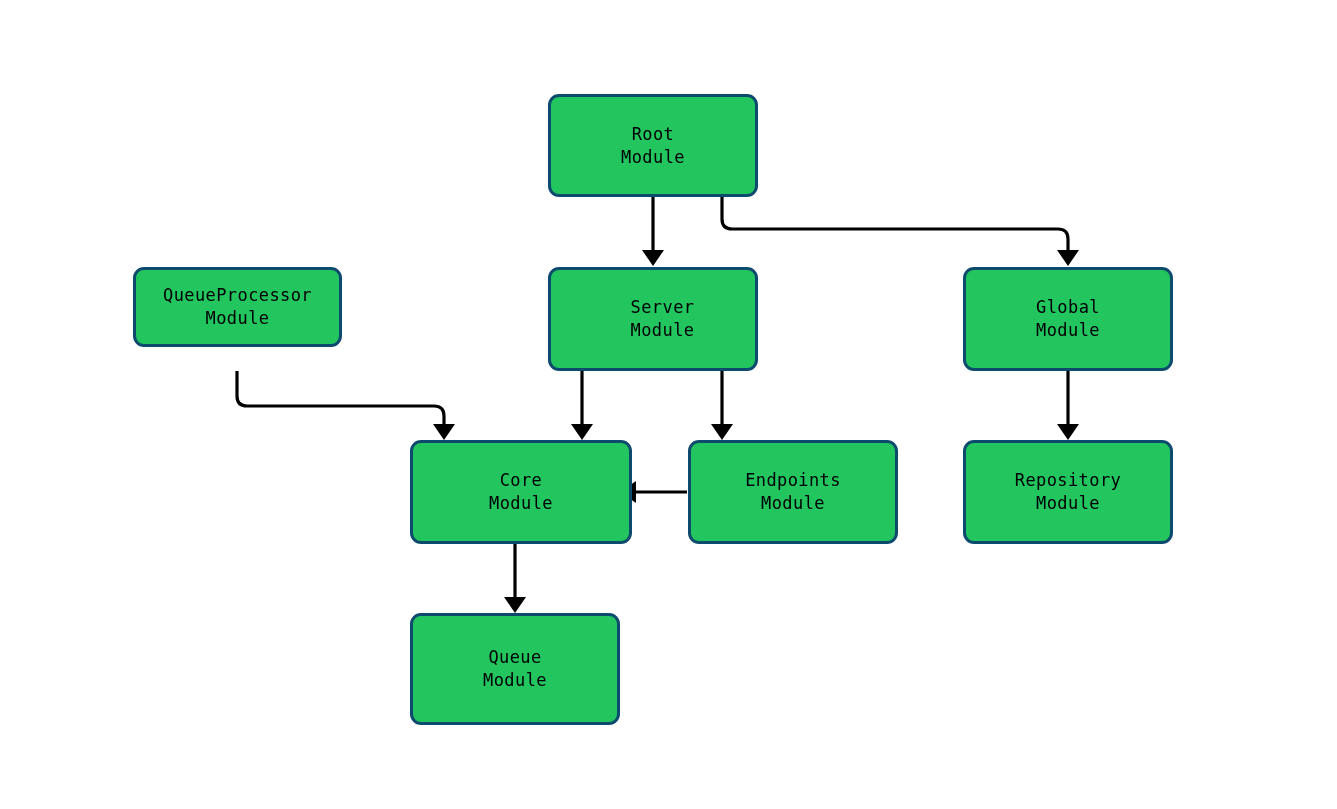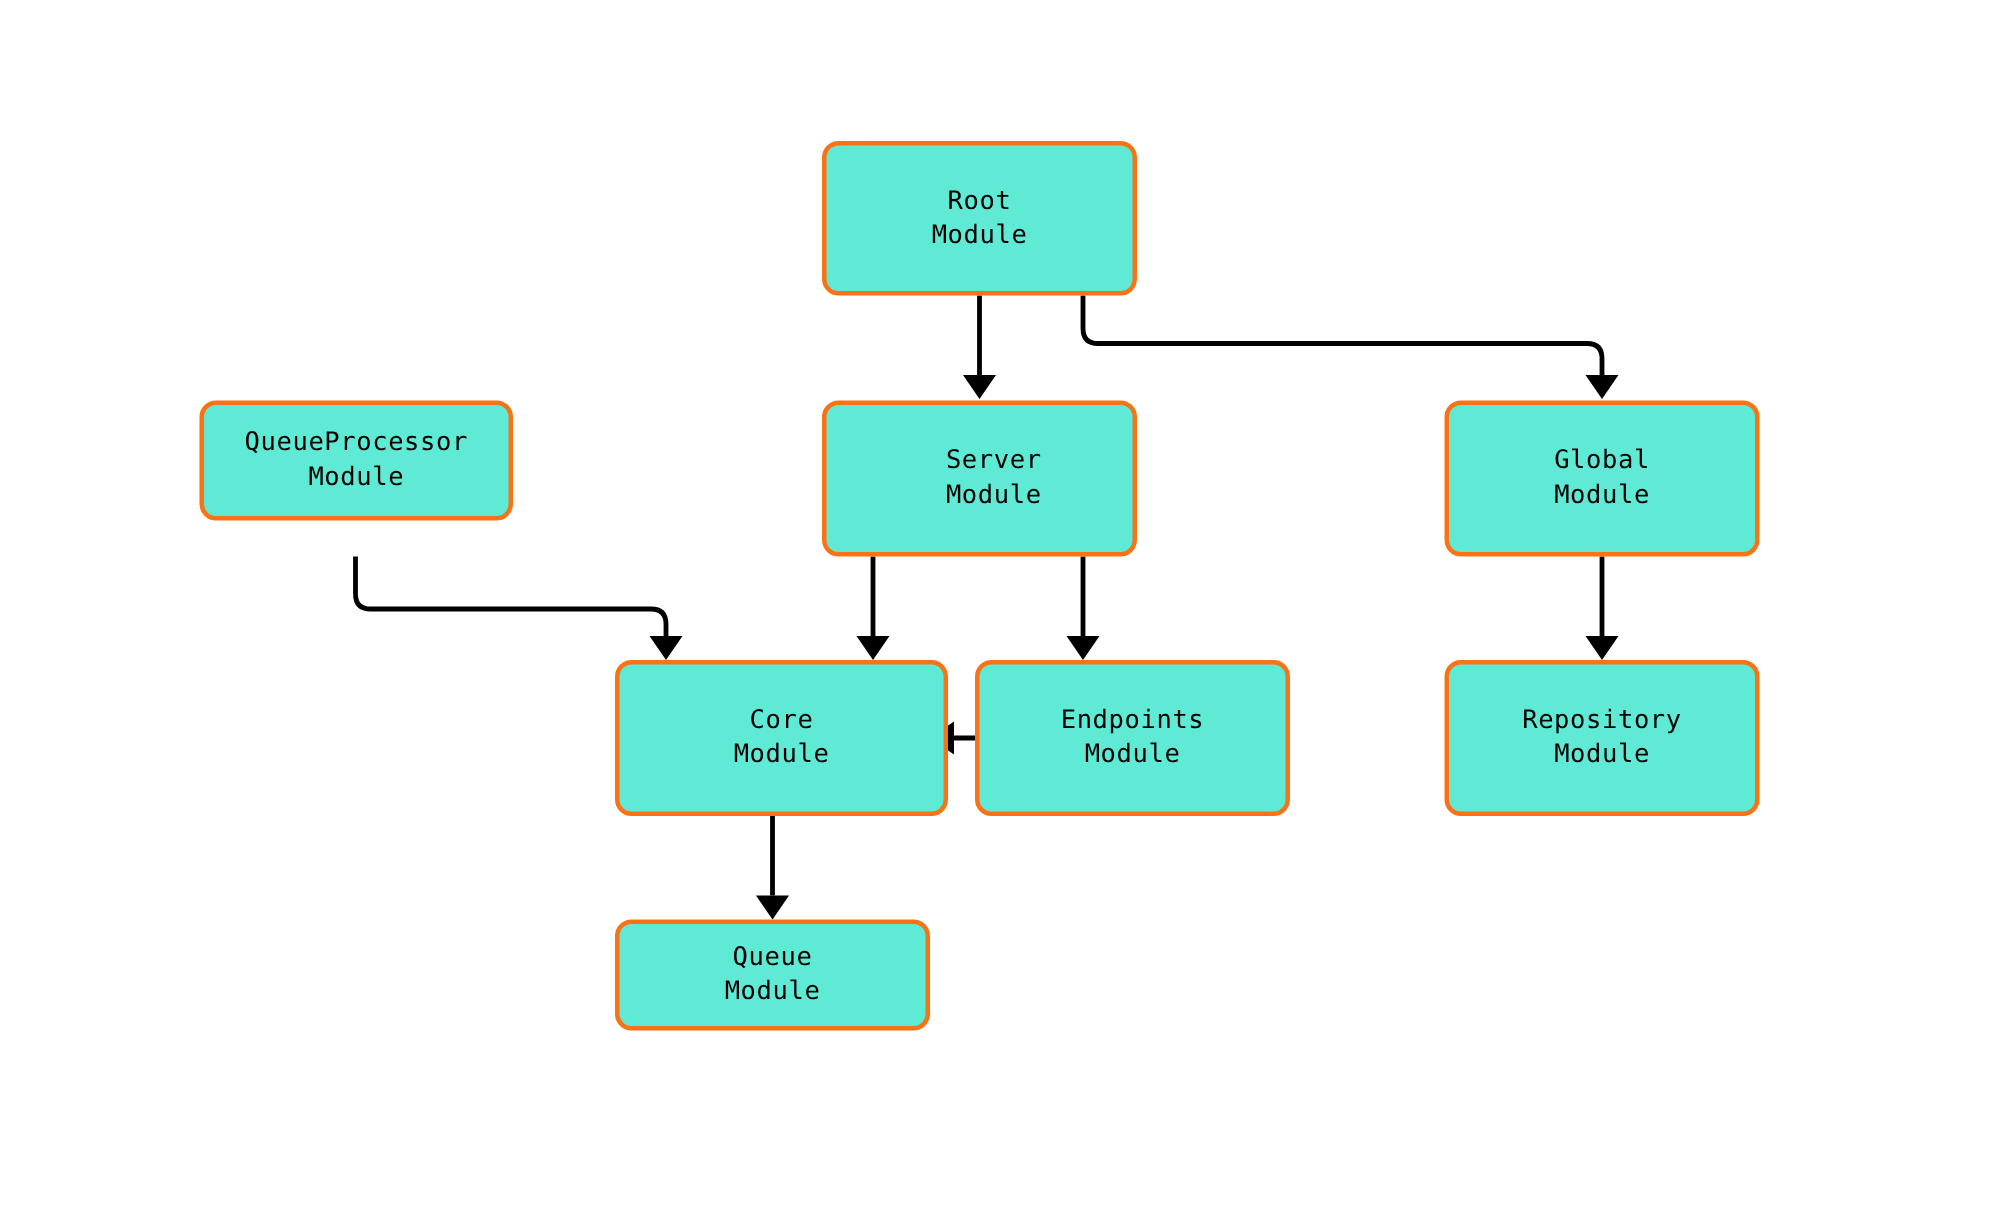--- a/index.html
+++ b/index.html
@@ -23,22 +23,22 @@
   #edge-layer {
     position: absolute;
     left: 0;
     top: 0;
     width: 1337px;
     height: 809px;
   }
   .node {
     position: absolute;
     box-sizing: border-box;
-    background: #5eead4;
-    border: 3px solid #f97316;
+    background: #22c55e;
+    border: 3px solid #0c4a6e;
     border-radius: 11px;
     display: flex;
     flex-direction: column;
     align-items: center;
     justify-content: center;
     z-index: 2;
   }
   .node-line {
     font-family: "DejaVu Sans Mono", "Liberation Mono", monospace;
     font-size: 17px;
@@ -107,28 +107,28 @@
   <div class="node" style="left:963px; top:267px; width:210px; height:104px;">
     <div class="node-line">Global</div>
     <div class="node-line">Module</div>
   </div>
 
   <div class="node" style="left:410px; top:440px; width:222px; height:104px;">
     <div class="node-line">Core</div>
     <div class="node-line">Module</div>
   </div>
 
-  <div class="node" style="left:650px; top:440px; width:210px; height:104px;">
+  <div class="node" style="left:688px; top:440px; width:210px; height:104px;">
     <div class="node-line">Endpoints</div>
     <div class="node-line">Module</div>
   </div>
 
   <div class="node" style="left:963px; top:440px; width:210px; height:104px;">
     <div class="node-line">Repository</div>
     <div class="node-line">Module</div>
   </div>
 
-  <div class="node" style="left:410px; top:613px; width:210px; height:74px;justify-content:center;">
+  <div class="node" style="left:410px; top:613px; width:210px; height:112px;justify-content:center;">
     <div class="node-line">Queue</div>
     <div class="node-line">Module</div>
   </div>
 
 </div>
 
 </body></html>

